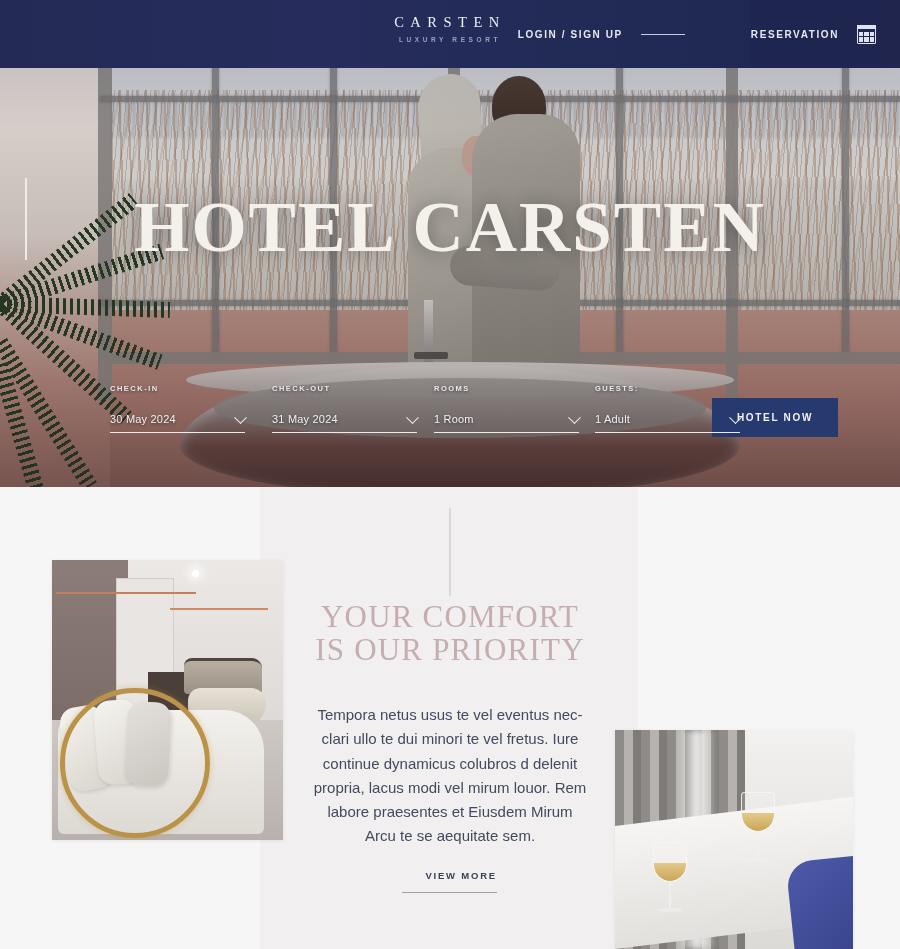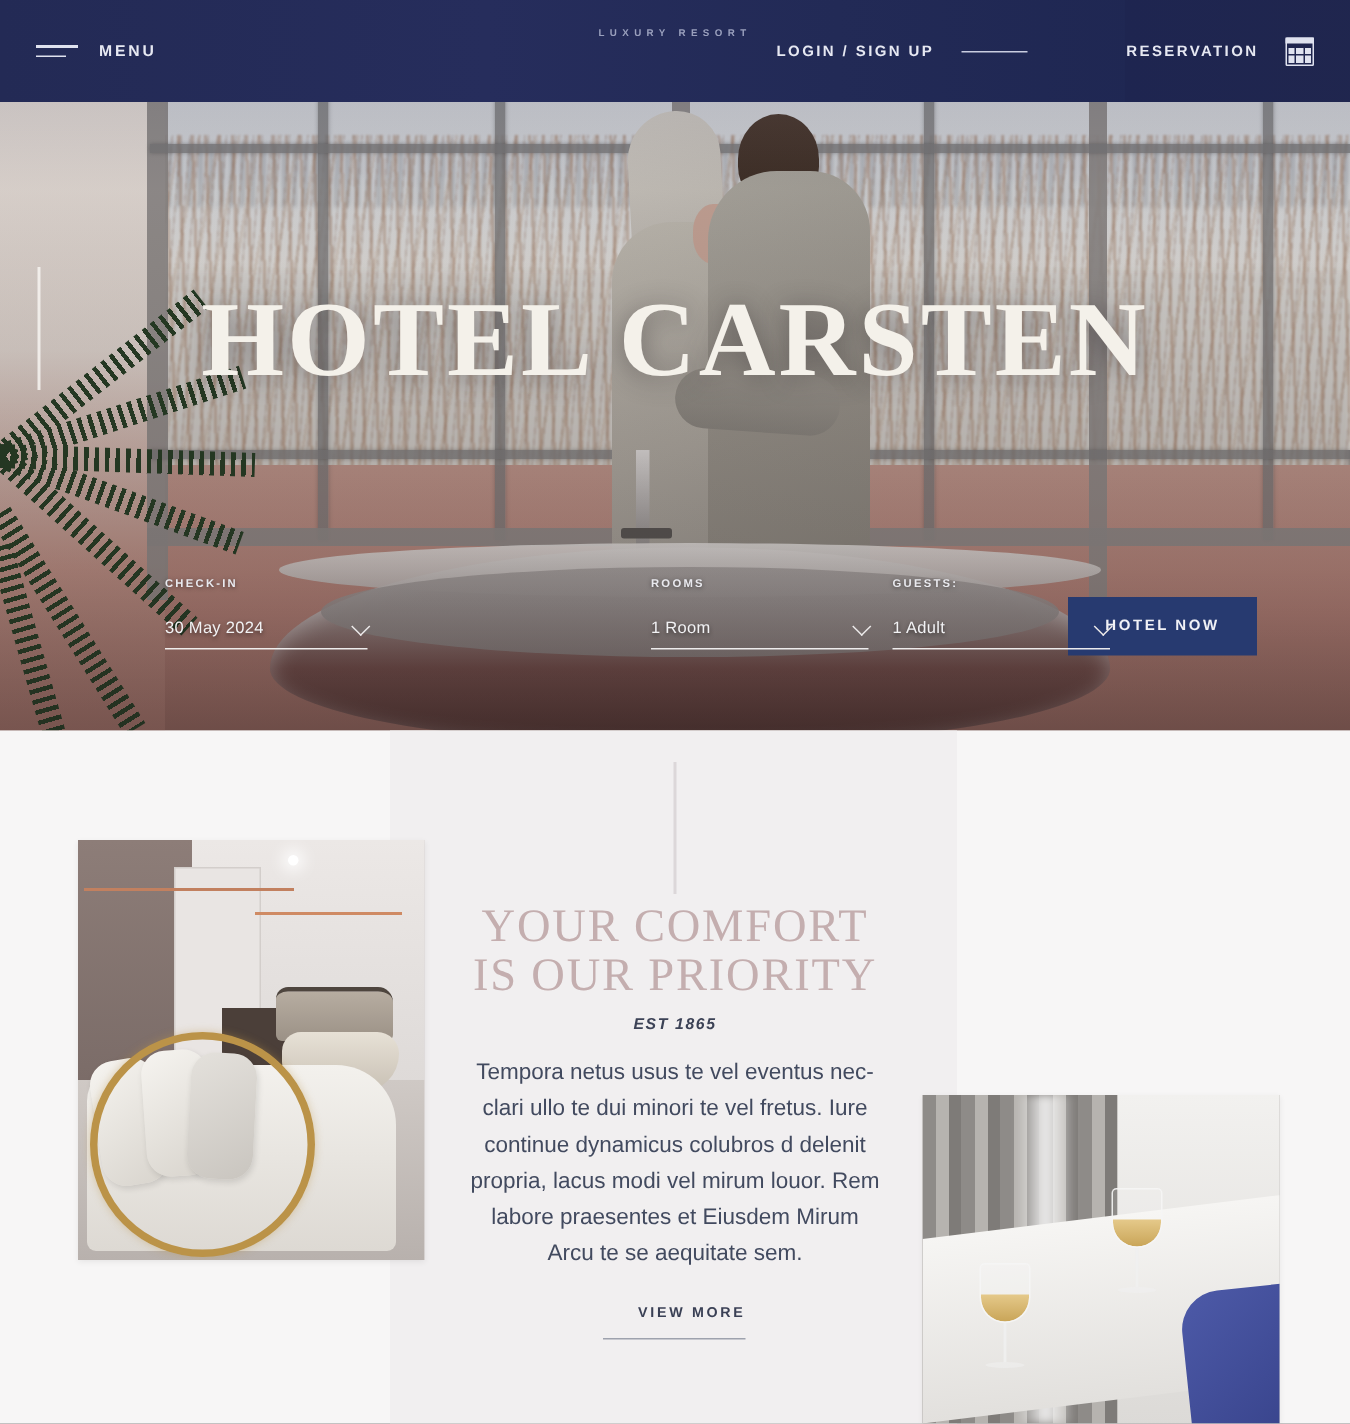--- a/index.html
+++ b/index.html
@@ -401,64 +401,66 @@
       <div class="frond" style="transform:rotate(20deg);"></div>
       <div class="frond" style="transform:rotate(42deg);"></div>
       <div class="frond" style="top:98px; transform:rotate(58deg);"></div>
       <div class="frond" style="top:120px; transform:rotate(74deg);"></div>
     </div>
 
     <div class="hero-grade"></div>
   </div>
 
   <nav class="topbar">
-    <div class="nav-left">
-      <div class="burger">
-        <span></span>
-          <span></span>
-      </div>
-      <span class="nav-label">MENU</span>
-    </div>
     <div class="nav-right">
       <span class="nav-label">LOGIN / SIGN UP</span>
       <span class="nav-divider"></span>
       <span class="nav-label">RESERVATION</span>
       <span class="cal-icon">
         <span class="cal-body"></span>
         <span class="cal-top"></span>
         <span class="cal-dots">
             <i></i>
             <i></i>
             <i></i>
             <i></i>
             <i></i>
             <i></i>
           </span>
       </span>
     </div>
   </nav>
 
   <div class="brand">
+    <div class="brand-name">CARSTEN</div>
     <div class="brand-sub">LUXURY RESORT</div>
   </div>
 
   <div class="hero-rule"></div>
   <h1 class="hero-title">HOTEL CARSTEN</h1>
 
   <div class="booking">
 
     <div class="bk-field f-checkin">
       <div class="bk-label">CHECK-IN</div>
       <div class="bk-row">
         <span class="bk-value">30 May 2024</span>
         <span class="chev"></span>
       </div>
       <div class="bk-underline"></div>
     </div>
 
+    <div class="bk-field f-checkout">
+      <div class="bk-label">CHECK-OUT</div>
+      <div class="bk-row">
+        <span class="bk-value">31 May 2024</span>
+        <span class="chev"></span>
+      </div>
+      <div class="bk-underline"></div>
+    </div>
 
     <div class="bk-field f-rooms">
       <div class="bk-label">ROOMS</div>
       <div class="bk-row">
         <span class="bk-value">1 Room</span>
         <span class="chev"></span>
       </div>
       <div class="bk-underline"></div>
     </div>
 
@@ -475,21 +477,20 @@
   <div class="book-now">HOTEL NOW</div>
 </section>
 
 <section class="comfort">
   <div class="center-panel"></div>
   <div class="comfort-inner">
     <h2 class="c-heading">
       <span>YOUR COMFORT</span><br>
       <span>IS OUR PRIORITY</span>
     </h2>
-    <div class="c-est">EST 1865</div>
     <p class="c-para c-para1">Tempora netus usus te vel eventus nec-clari ullo te dui minori te vel fretus. Iure continue dynamicus colubros d delenit propria, lacus modi vel mirum louor. Rem labore praesentes et Eiusdem Mirum Arcu te se aequitate sem.</p>
   </div>
 </section>
 
 <div class="vert-rule"></div>
 
 <div class="c-viewmore">VIEW MORE</div>
 <div class="c-viewmore-underline"></div>
 
 <div class="photo-room">

